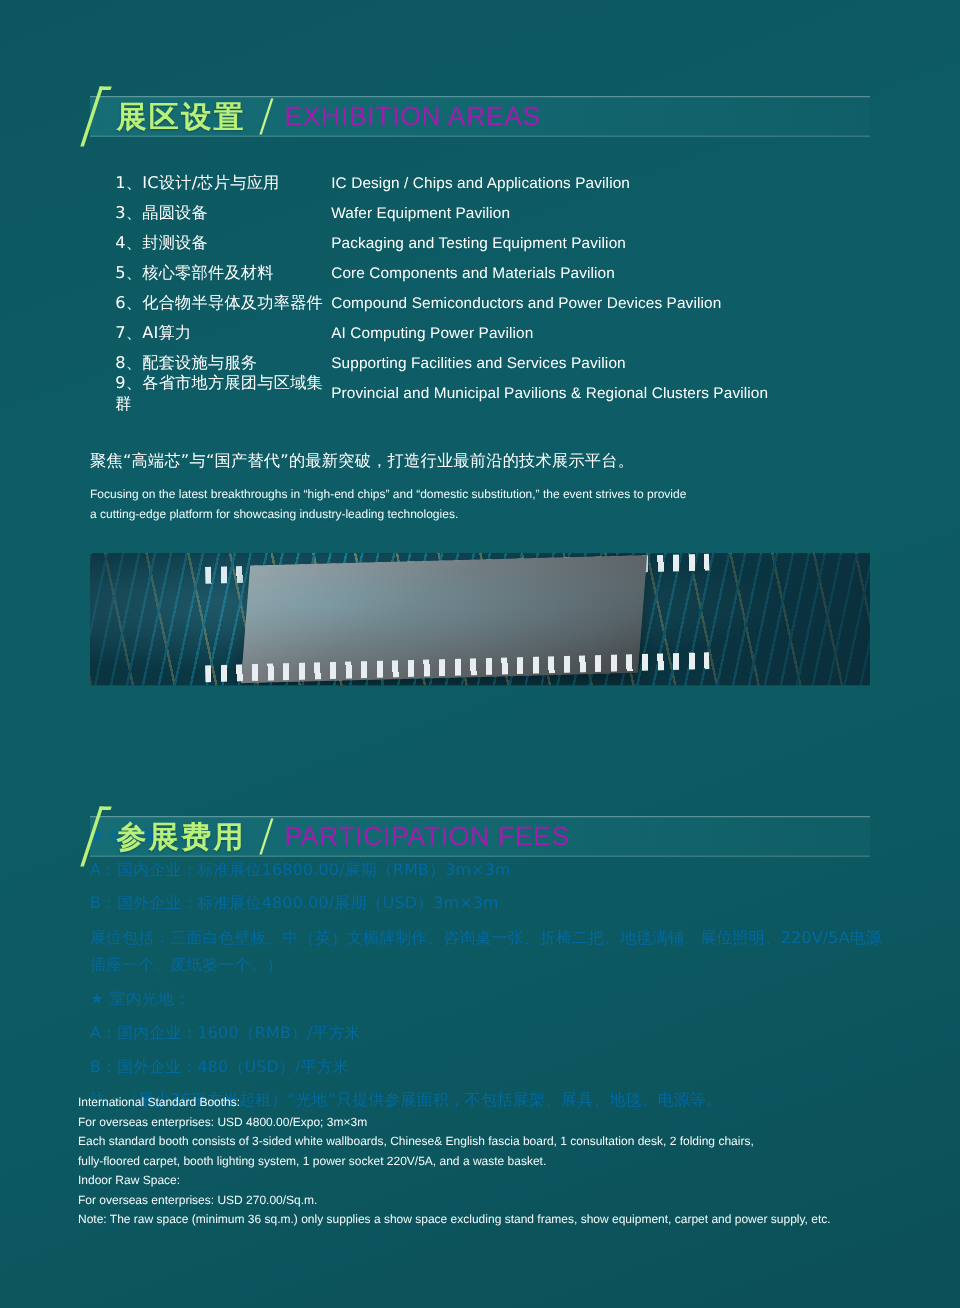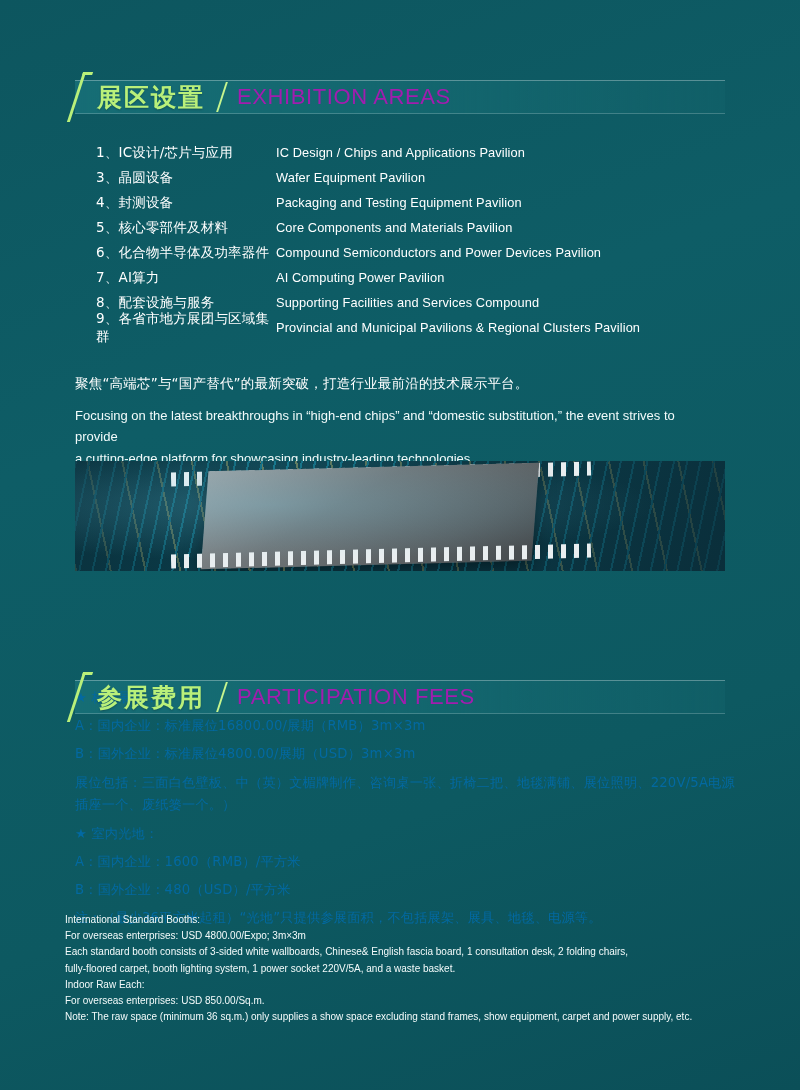--- a/index.html
+++ b/index.html
@@ -117,21 +117,21 @@
     top: 375px;
     width: 640px;
   }
   #focus-block .cn {
     font-size: 13.5px;
     font-family: "DejaVu Sans", "Liberation Sans", sans-serif;
     margin-bottom: 12px;
     letter-spacing: 0.2px;
   }
   #focus-block .en {
-    font-size: 13px;
+    font-size: 10px;
     line-height: 1.65;
     color: #f2fbfb;
   }
 
   
   #photo {
     position: absolute;
     left: 75px;
     top: 461px;
     width: 650px;
@@ -235,21 +235,21 @@
     <div class="exh-row">
       <span class="cn">6、化合物半导体及功率器件</span>
       <span class="en">Compound Semiconductors and Power Devices Pavilion</span>
     </div>
     <div class="exh-row">
       <span class="cn">7、AI算力</span>
       <span class="en">AI Computing Power Pavilion</span>
     </div>
     <div class="exh-row">
       <span class="cn">8、配套设施与服务</span>
-      <span class="en">Supporting Facilities and Services Compound</span>
+      <span class="en">Supporting Facilities and Services Pavilion</span>
     </div>
     <div class="exh-row">
       <span class="cn">9、各省市地方展团与区域集群</span>
       <span class="en">Provincial and Municipal Pavilions &amp; Regional Clusters Pavilion</span>
     </div>
   </div>
 
   <div id="focus-block">
     <div class="cn">聚焦“高端芯”与“国产替代”的最新突破，打造行业最前沿的技术展示平台。</div>
     <div class="en">Focusing on the latest breakthroughs in “high-end chips” and “domestic substitution,” the event strives to provide</div>
@@ -281,18 +281,18 @@
     <div class="fee-line">A：国内企业：1600（RMB）/平方米</div>
     <div class="fee-line">B：国外企业：480（USD）/平方米</div>
     <div class="fee-line">注：（最少36平方米起租）“光地”只提供参展面积，不包括展架、展具、地毯、电源等。</div>
   </div>
 
   <div id="fees-en">
     <div class="en-line">International Standard Booths:</div>
     <div class="en-line">For overseas enterprises: USD 4800.00/Expo; 3m×3m</div>
     <div class="en-line">Each standard booth consists of 3-sided white wallboards, Chinese&amp; English fascia board, 1 consultation desk, 2 folding chairs,</div>
     <div class="en-line">fully-floored carpet, booth lighting system, 1 power socket 220V/5A, and a waste basket.</div>
-    <div class="en-line">Indoor Raw Each:</div>
-    <div class="en-line">For overseas enterprises: USD 850.00/Sq.m.</div>
+    <div class="en-line">Indoor Raw Space:</div>
+    <div class="en-line">For overseas enterprises: USD 270.00/Sq.m.</div>
     <div class="en-line">Note: The raw space (minimum 36 sq.m.) only supplies a show space excluding stand frames, show equipment, carpet and power supply, etc.</div>
   </div>
 
 </div>
 
 </body></html>

